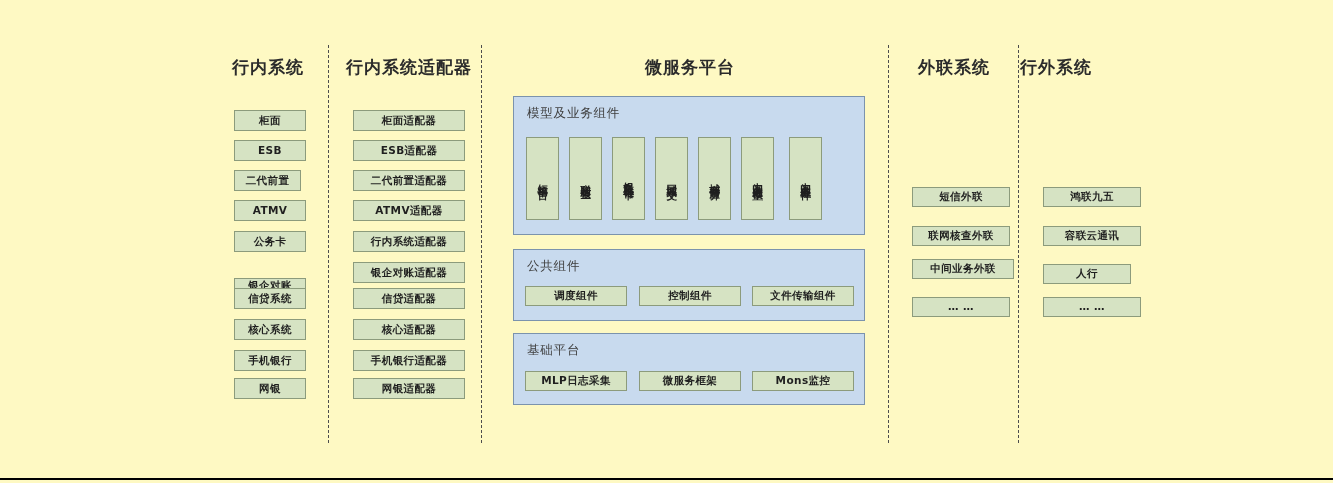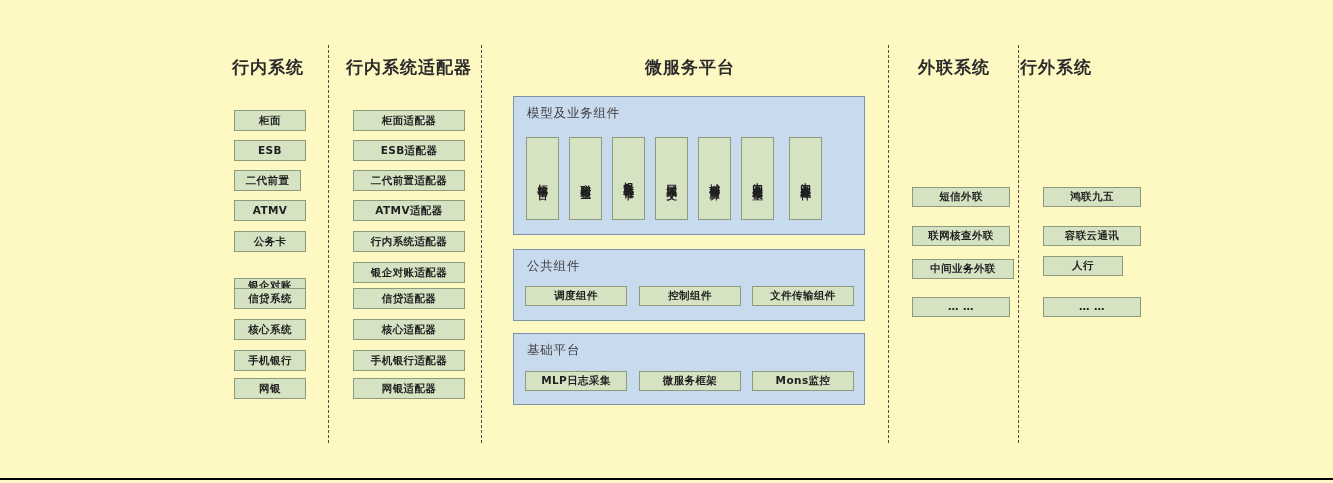--- a/index.html
+++ b/index.html
@@ -154,18 +154,18 @@
   <div class="gbox" style="left:639px;top:371px;width:102px;height:20px;">微服务框架</div>
   <div class="gbox" style="left:752px;top:371px;width:102px;height:20px;">Mons监控</div>
 
   <div class="gbox" style="left:912px;top:187px;width:98px;height:20px;">短信外联</div>
   <div class="gbox" style="left:912px;top:226px;width:98px;height:20px;text-align:center;">联网核查外联</div>
   <div class="gbox" style="left:912px;top:259px;width:102px;height:20px;">中间业务外联</div>
   <div class="gbox" style="left:912px;top:297px;width:98px;height:20px;">… …</div>
 
   <div class="gbox" style="left:1043px;top:187px;width:98px;height:20px;">鸿联九五</div>
   <div class="gbox" style="left:1043px;top:226px;width:98px;height:20px;">容联云通讯</div>
-  <div class="gbox" style="left:1043px;top:256px;width:80px;height:20px;">人行</div>
+  <div class="gbox" style="left:1043px;top:264px;width:88px;height:20px;">人行</div>
   <div class="gbox" style="left:1043px;top:297px;width:98px;height:20px;">… …</div>
 
   <div class="bottom-rule" style="top:478px;"></div>
 
 </div>
 
 </body></html>

